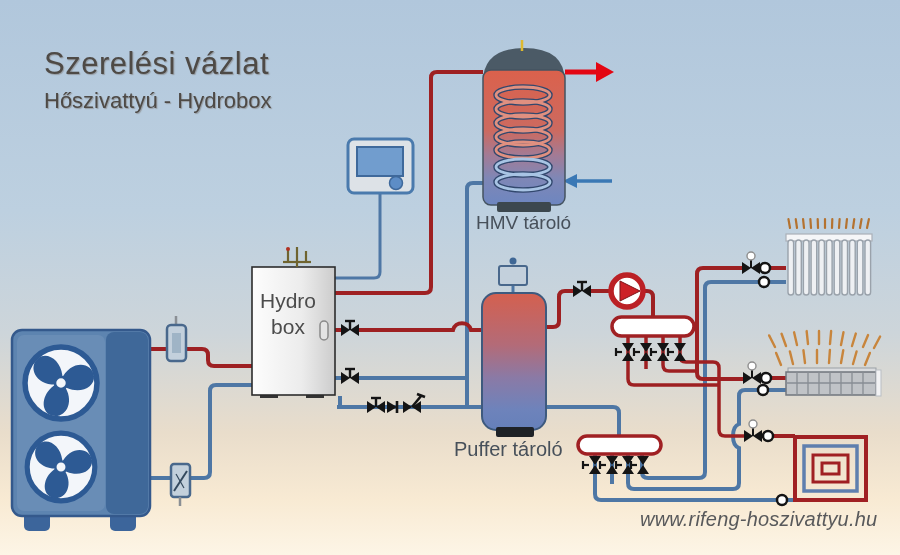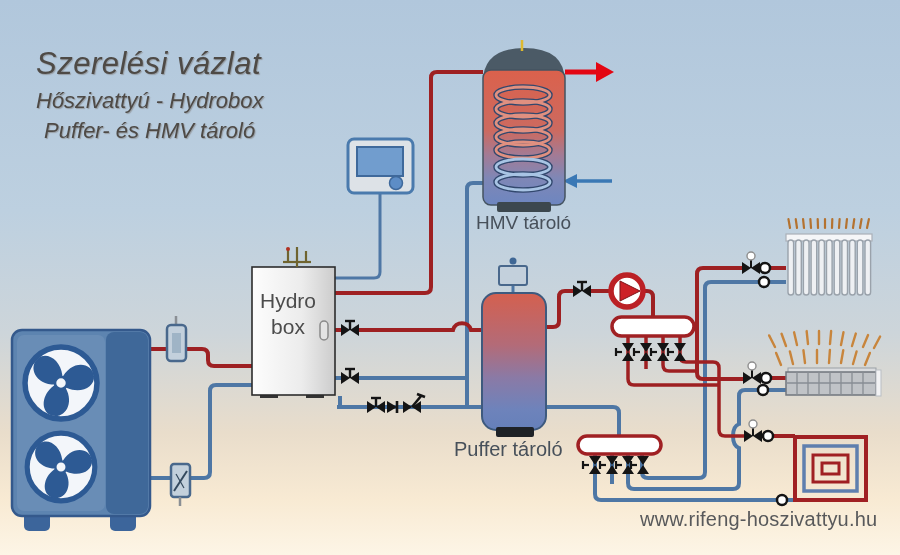--- a/index.html
+++ b/index.html
@@ -3,30 +3,30 @@
 <meta charset="utf-8">
 <style>
   html,body{margin:0;padding:0;}
   #stage{
     position:relative;width:900px;height:555px;overflow:hidden;
     font-family:"Liberation Sans","DejaVu Sans",sans-serif;
     background:linear-gradient(180deg,#b1c7dc 0%,#bdd0e0 38%,#cdd5da 60%,#e9ddcb 78%,#f8ead3 90%,#fdf5e6 100%);
   }
   svg{position:absolute;left:0;top:0;}
   .lbl{position:absolute;color:#47505a;}
-  #title-block{position:absolute;left:36px;top:46px;color:#4e4a46;
-    text-shadow:1px 1px 1px rgba(110,100,90,.45);font-style:italic;}
+  #title-block{position:absolute;left:44px;top:46px;color:#4e4a46;
+    text-shadow:1px 1px 1px rgba(110,100,90,.45);}
   #title-line1{font-size:31px;letter-spacing:.5px;}
   #title-line2{font-size:22px;margin-top:6px;text-align:right;}
   #title-line3{font-size:22px;margin-top:4px;padding-left:8px;}
   #label-heatpump{left:27px;top:293px;font-size:20px;}
   #label-hydrobox{left:252px;top:288px;width:72px;text-align:center;font-size:21px;line-height:26px;color:#4c4c4c;}
   #label-hmv{left:476px;top:212px;font-size:19px;}
   #label-puffer{left:454px;top:438px;font-size:20px;text-align:right;}
-  #site-url{position:absolute;left:640px;top:508px;width:250px;font-size:20px;color:#58595b;letter-spacing:.2px;}
+  #site-url{position:absolute;left:640px;top:508px;width:250px;font-size:20px;color:#58595b;letter-spacing:.2px;font-style:italic;}
 </style>
 </head>
 <body>
 
 <div id="stage">
 
 <svg width="900" height="555" viewBox="0 0 900 555">
   <defs>
     <linearGradient id="hmvGrad" x1="0" y1="0" x2="0" y2="1">
       <stop offset="0" stop-color="#db614c"></stop>
@@ -318,21 +318,20 @@
     <use href="#cn" transform="translate(766,378)"></use>
         <use href="#cn" transform="translate(763,390)"></use>
     <use href="#cn" transform="translate(768,436)"></use>
         <use href="#cn" transform="translate(782,500)"></use>
   </g>
 </svg>
 
 <div id="title-block">
   <div id="title-line1">Szerelési vázlat</div>
   <div id="title-line2">Hőszivattyú - Hydrobox</div>
-  <div id="title-line3">Puffer- és HMV tároló</div>
 </div>
 <div class="lbl" id="label-hydrobox">
   <div>Hydro</div>
   <div>box</div>
 </div>
 <div class="lbl" id="label-hmv">HMV tároló</div>
 <div class="lbl" id="label-puffer">Puffer tároló</div>
 <div id="site-url">www.rifeng-hoszivattyu.hu</div>
 
 </div>

